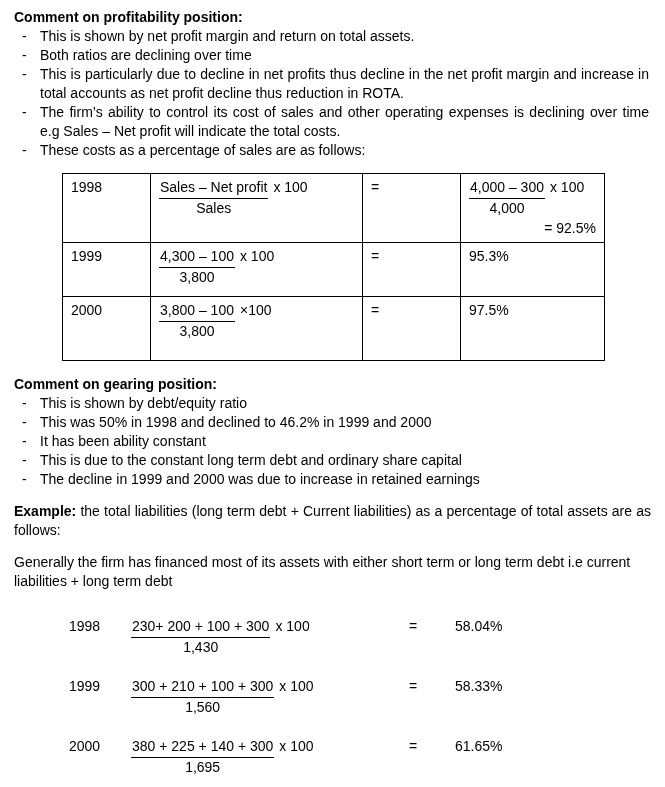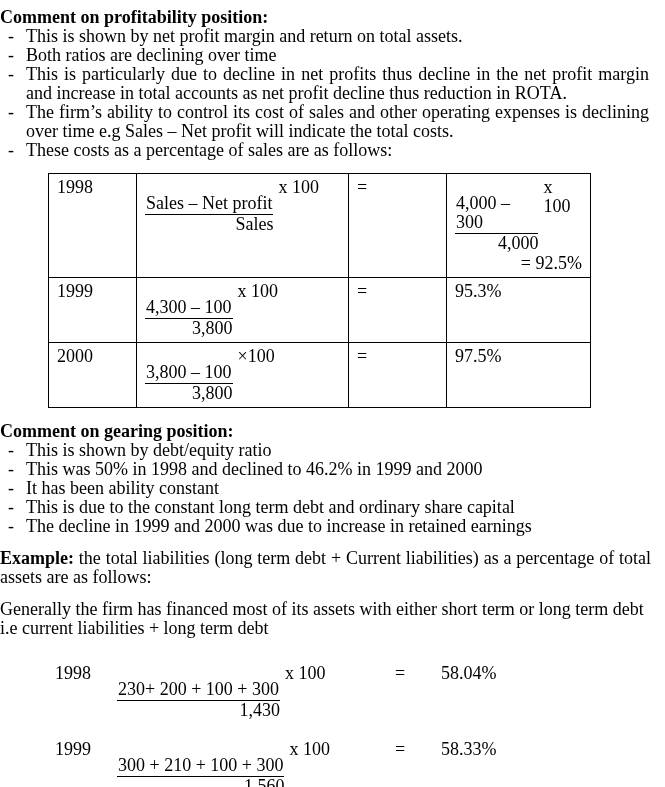--- a/index.html
+++ b/index.html
@@ -1,22 +1,22 @@
 <!DOCTYPE html>
 <html><head>
 <meta charset="utf-8">
 <style>
   html, body { margin: 0; padding: 0; background: #ffffff; }
   .page {
     width: 665px;
     height: 787px;
     box-sizing: border-box;
-    padding: 8px 14px 0 0;
-    font-family: Liberation Serif, serif;
-    font-size: 18px;
+    padding: 8px 14px 0 14px;
+    font-family: Liberation Sans, sans-serif;
+    font-size: 14px;
     line-height: 19px;
     color: #000;
     overflow: hidden;
   }
   .heading { font-weight: bold; }
   .mt-section { margin-top: 14px; }
   .bullet { display: flex; }
   .bullet .dash { flex: 0 0 26px; box-sizing: border-box; padding-left: 8px; }
   .bullet .btext { flex: 1; text-align: justify; padding-right: 2px; }
 
@@ -33,21 +33,21 @@
   }
   .c-year { width: 88px; }
   .c-formula { width: 212px; }
   .c-eq { width: 98px; }
   .c-result { width: 144px; }
   .r1 td { height: 62px; }
   .r2 td { height: 54px; }
   .r3 td { height: 64px; }
 
   .frac { display: inline-flex; align-items: flex-start; }
-  .frac-main { display: inline-flex; flex-direction: column; align-items: flex-end; margin-top: 16px; }
+  .frac-main { display: inline-flex; flex-direction: column; align-items: center; }
   .frac-num { border-bottom: 1px solid #000; padding: 0 1px 1px 1px; }
   .frac-den { margin-top: 0px; }
   .frac-suffix { margin-left: 5px; }
   .result-extra { margin-top: 1px; text-align: right; }
 
   .para { margin: 13px 0 0 0; }
   .justify { text-align: justify; }
 
   .ex-rows { margin-top: 26px; }
   .ex-row { display: flex; align-items: flex-start; margin: 0 0 0 55px; }

